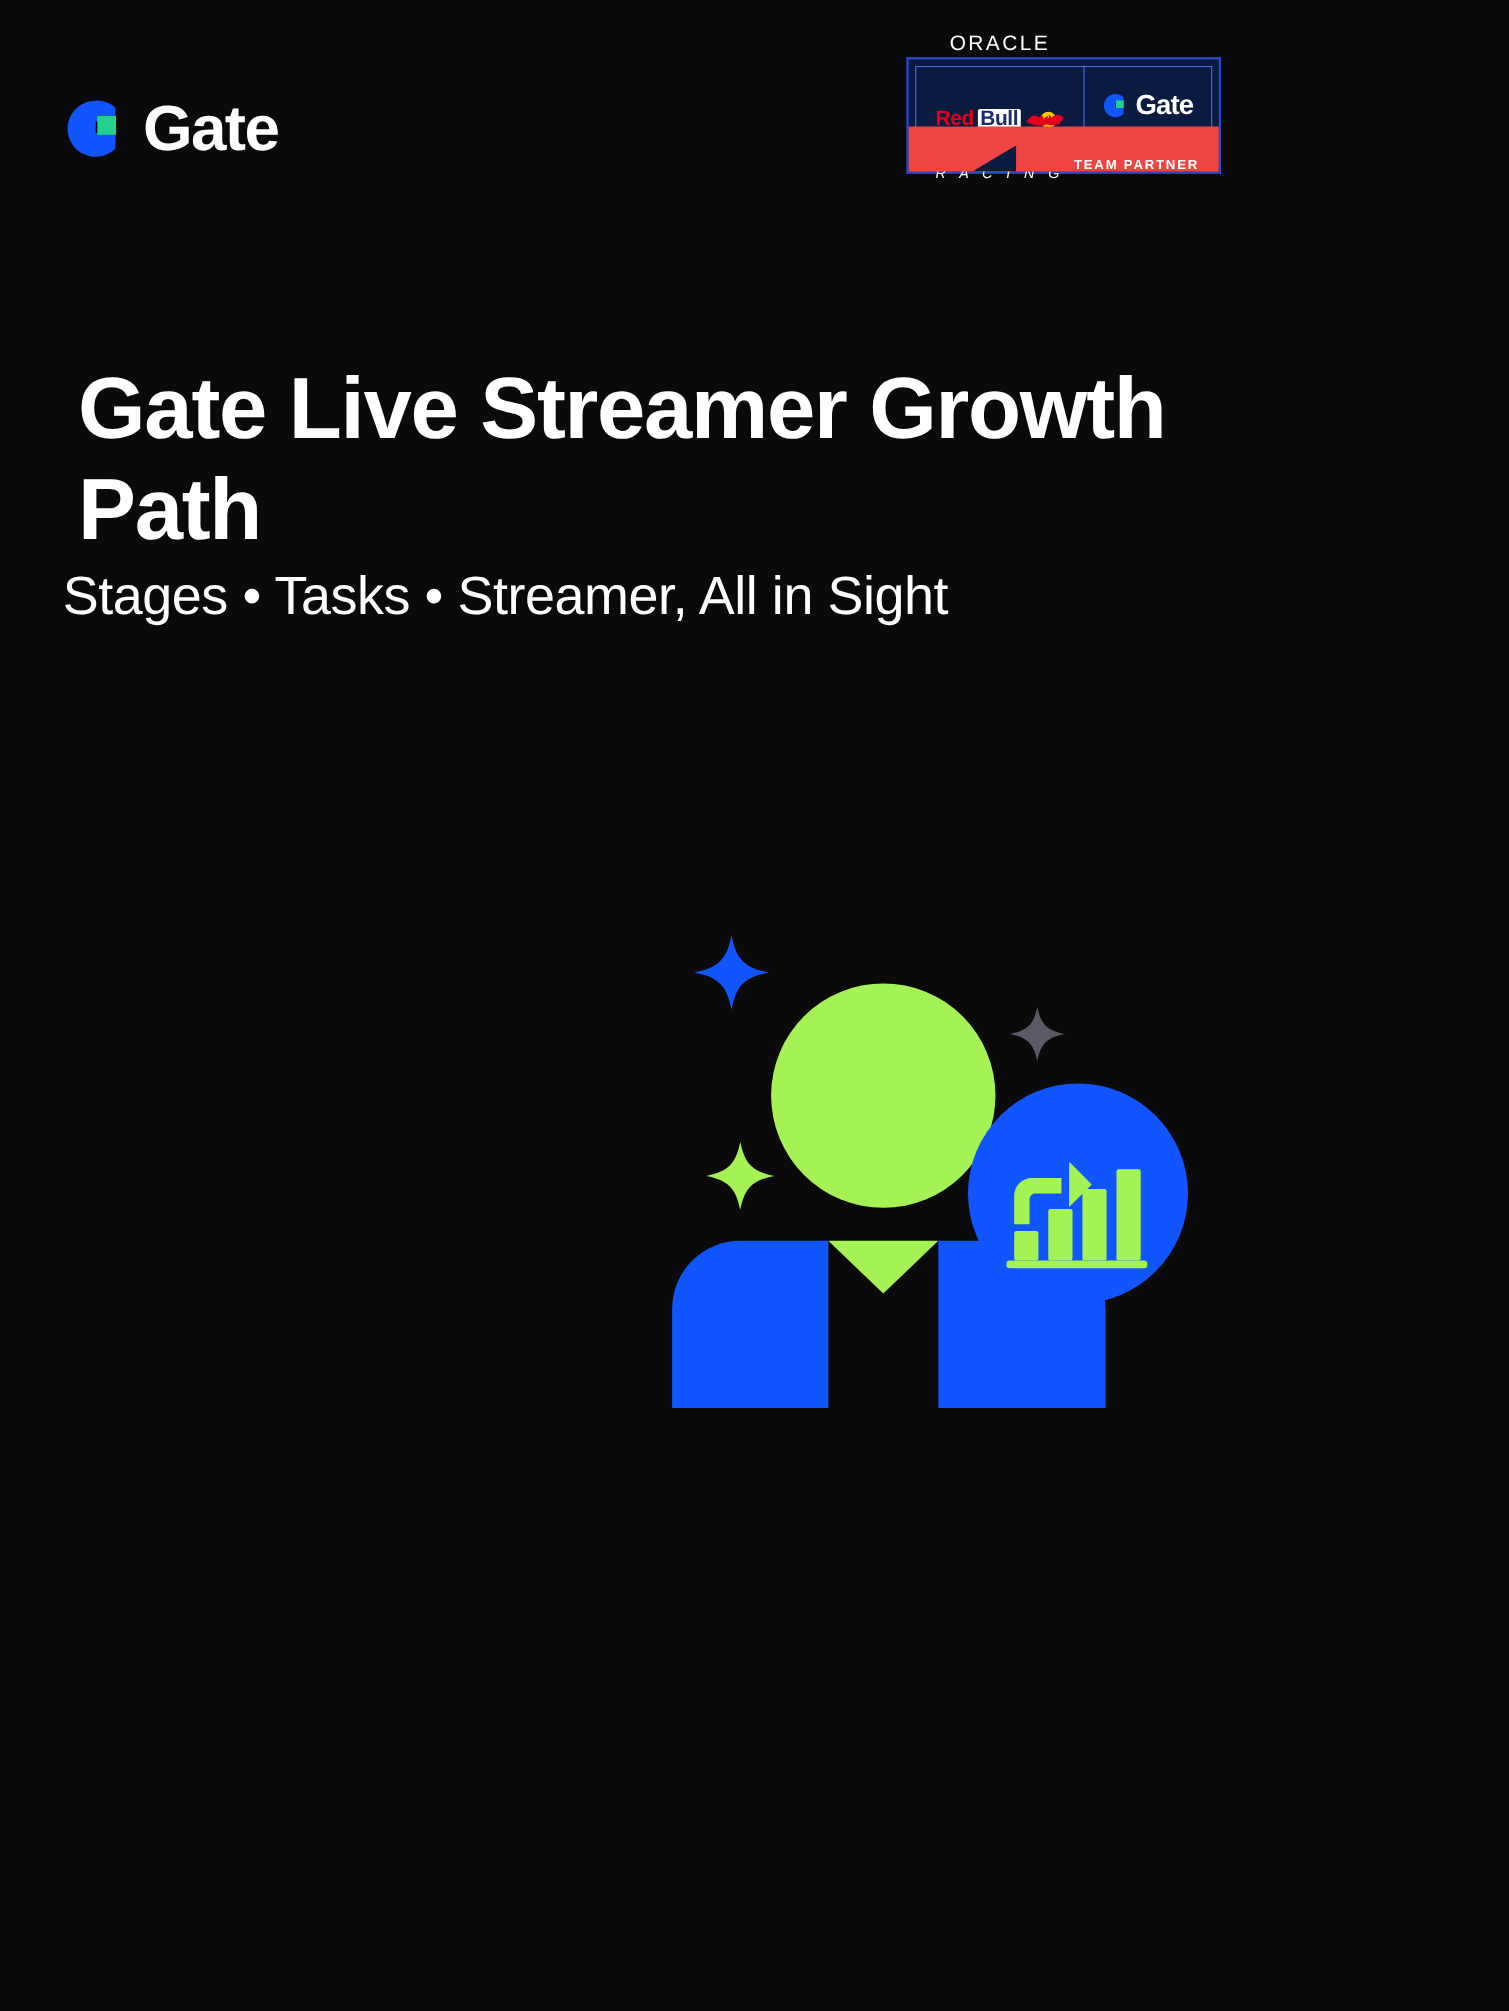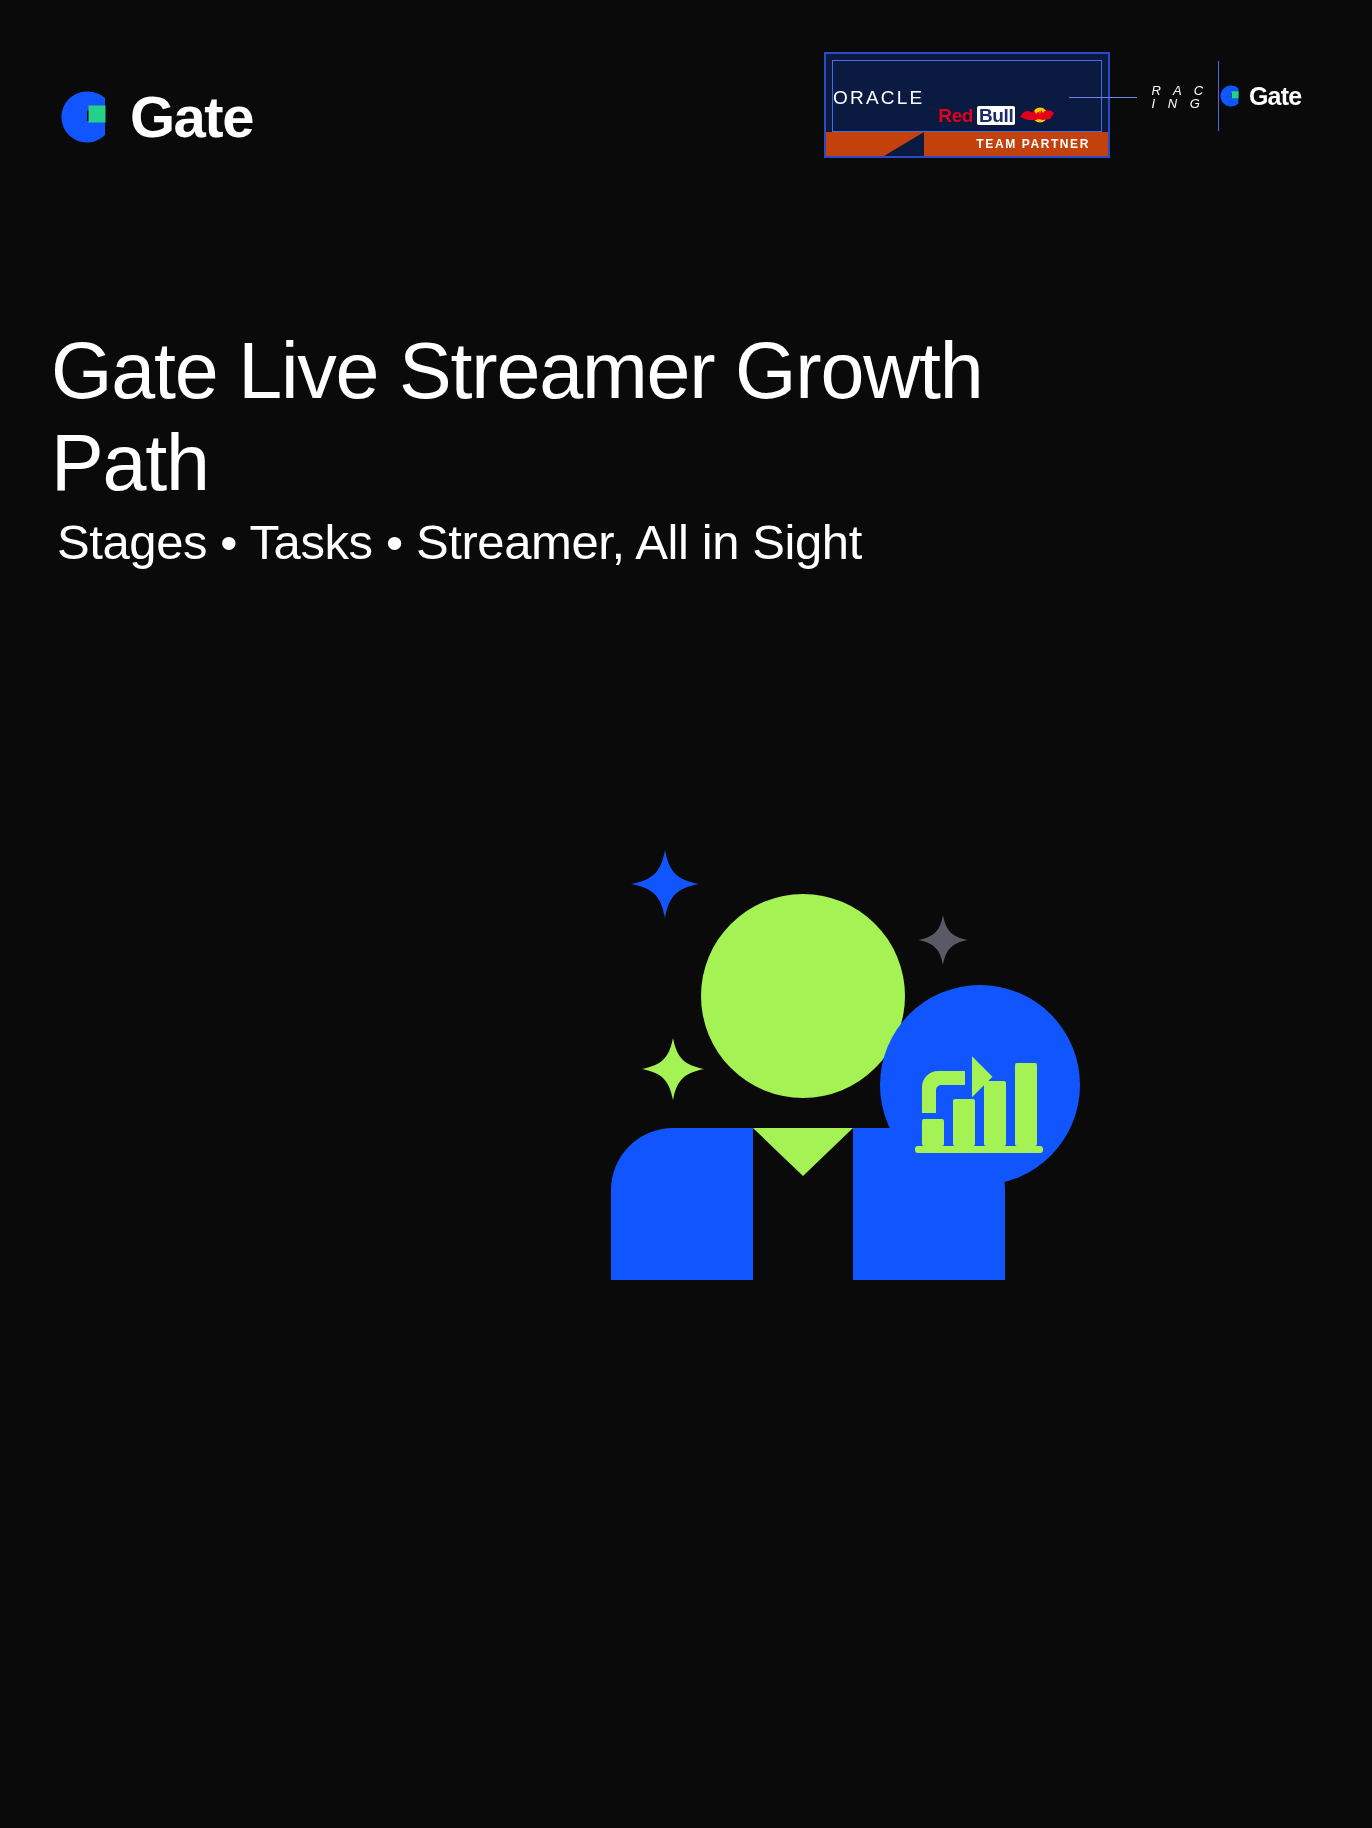--- a/index.html
+++ b/index.html
@@ -23,48 +23,48 @@
     background:#0A1A40;
     border:2px solid #2B49C9;
     box-sizing:border-box;
     display:block;
   }
   .rb-inner{
     position:absolute;left:6px;top:6px;right:6px;bottom:24px;
     border:1px solid #4A6AE0;
     display:flex;align-items:stretch;
   }
-  .rb-left{flex:0 0 152px;display:flex;flex-direction:row;align-items:center;justify-content:center;gap:14px;padding-top:2px;}
+  .rb-left{flex:0 0 152px;display:flex;flex-direction:column;align-items:center;justify-content:center;gap:14px;padding-top:2px;}
   .rb-oracle{color:#FFFFFF;font-size:19px;font-weight:400;letter-spacing:2.2px;line-height:1;}
   .rb-mid{display:flex;align-items:center;gap:4px;margin-top:36px;}
   .rb-redbull{font-size:19px;font-weight:700;line-height:1;letter-spacing:-0.4px;}
   .rb-red{color:#E2001A;}
   .rb-blue{color:#1B2C6B;}
   .rb-bulls{width:36px;height:18px;position:relative;}
   .rb-rule{width:120px;height:1px;background:#6D85E8;margin:3px 0 2px 0;}
   .rb-racing{color:#FFFFFF;font-size:13px;letter-spacing:4.5px;line-height:1;font-style:italic;}
   .rb-right{flex:1;display:flex;align-items:center;justify-content:center;border-left:1px solid #4A6AE0;}
   .rb-gate{display:flex;align-items:center;gap:6px;}
   .rb-gate-mark{position:relative;width:24px;height:24px;flex:0 0 24px;}
   .rb-gate-word{color:#FFFFFF;font-size:25px;font-weight:700;letter-spacing:-0.8px;line-height:1;}
   .rb-partner{
-    position:absolute;left:0;right:0;bottom:0;height:24px;
-    background:#c2410c;
-    display:flex;align-items:center;justify-content:flex-end;
+    position:absolute;left:0;right:0;bottom:0;height:41px;
+    background:#ef4444;
+    display:flex;align-items:flex-end;justify-content:flex-end;
     padding-right:18px;box-sizing:border-box;
   }
   .rb-partner span{color:#FFFFFF;font-size:12px;font-weight:700;letter-spacing:1.6px;line-height:1;}
   .rb-notch{position:absolute;left:58px;bottom:0;width:40px;height:24px;
     background:#0A1A40;
     clip-path:polygon(0 100%, 100% 0, 100% 100%);}
 
   
   .headline{
-    position:absolute;left:51px;top:272px;width:1080px;
-    color:#FFFFFF;font-size:79px;font-weight:400;line-height:1.16;
+    position:absolute;left:71px;top:272px;width:1080px;
+    color:#FFFFFF;font-size:79px;font-weight:700;line-height:1.16;
     letter-spacing:-1.2px;
   }
   .subtitle{
     position:absolute;left:57px;top:513px;width:1100px;
     color:#FFFFFF;font-size:49px;font-weight:400;line-height:1.2;
     letter-spacing:-0.4px;
   }
 
   
   .illus{position:absolute;left:595px;top:830px;width:510px;height:450px;}

